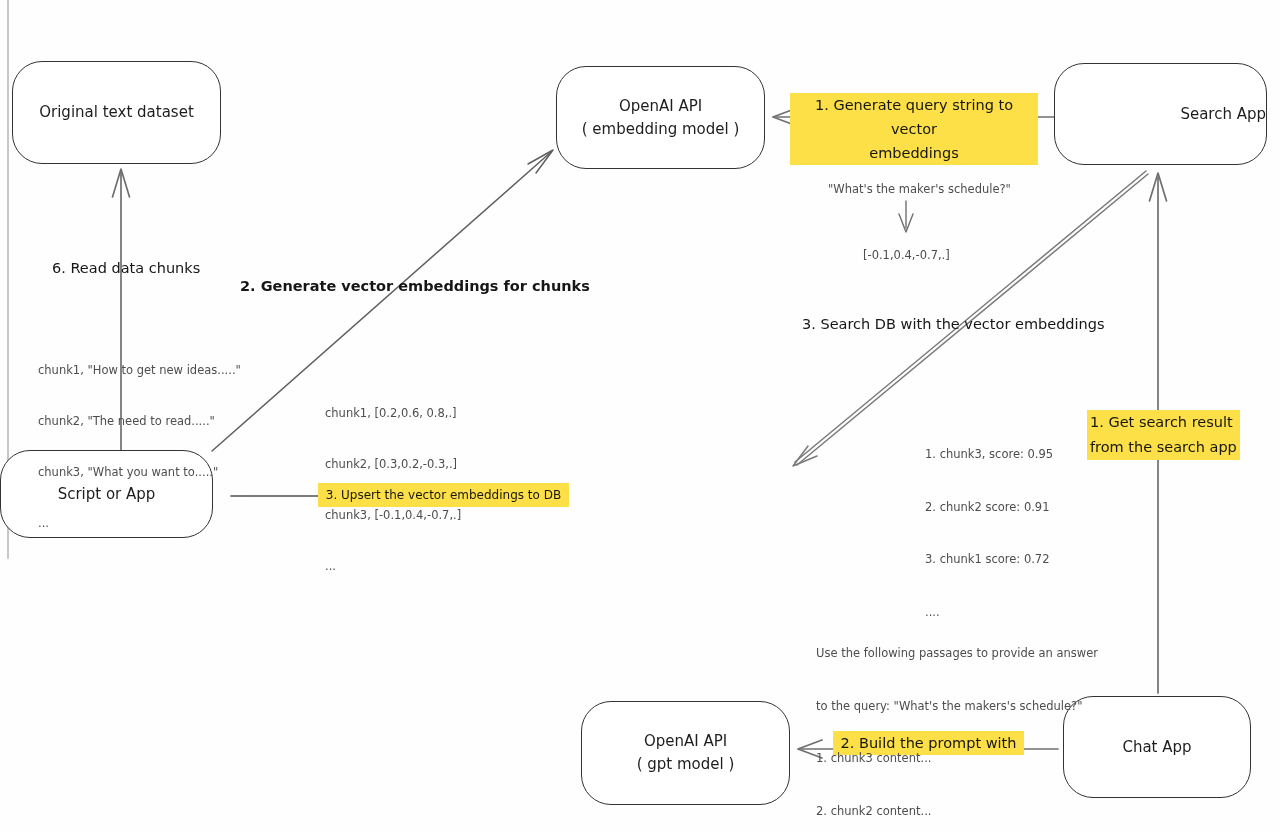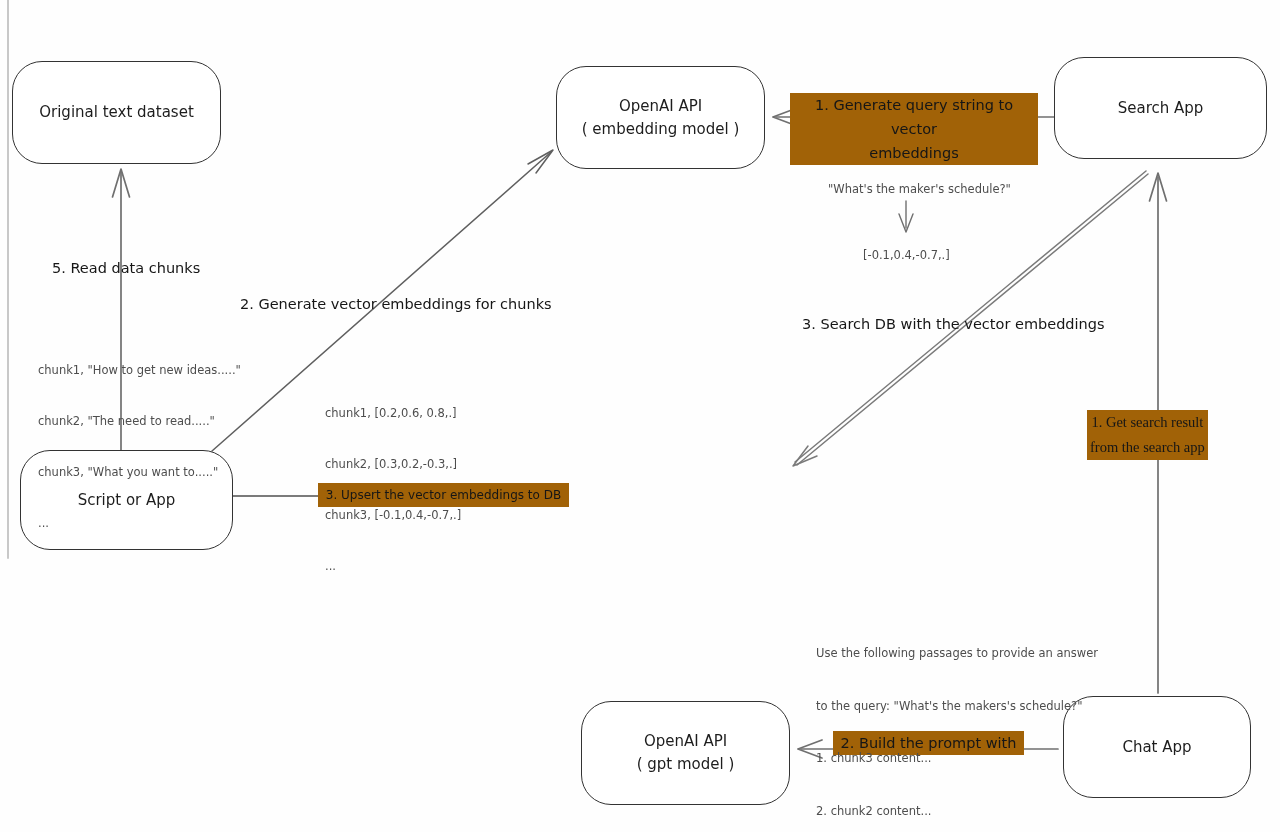--- a/index.html
+++ b/index.html
@@ -9,21 +9,21 @@
   }
   svg.wires{position:absolute;left:0;top:0;width:1280px;height:832px;}
   .node{
     position:absolute;background:#ffffff;border:1.6px solid #333333;border-radius:30px;
     display:flex;flex-direction:column;align-items:center;justify-content:center;
     font-size:15px;color:#1d1d1d;text-align:center;line-height:23px;box-sizing:border-box;
   }
   .elabel{
     position:absolute;font-size:14.5px;color:#161616;line-height:24px;text-align:center;
   }
-  .elabel.bg{background:#a16207;padding:0 3px;}
+  .elabel.bg{background:#fde047;padding:0 3px;}
   .ann{
     position:absolute;font-size:11.5px;color:#4d4d4d;line-height:17px;white-space:pre;text-align:left;
   }
 </style>
 </head>
 <body>
 
 <div id="canvas">
 
   <svg class="wires" viewBox="0 0 1280 832" fill="none" stroke-linecap="round">
@@ -74,52 +74,52 @@
 
   <div class="node" style="left:12px;top:61px;width:209px;height:103px;">
     <div>Original text dataset</div>
   </div>
 
   <div class="node" style="left:556px;top:66px;width:209px;height:103px;">
     <div>OpenAI API</div>
     <div>( embedding model )</div>
   </div>
 
-  <div class="node" style="left:1054px;top:57px;width:213px;height:102px;">
+  <div class="node" style="left:1054px;top:63px;width:213px;height:102px;align-items:flex-end;">
     <div>Search App</div>
   </div>
 
-  <div class="node" style="left:20px;top:450px;width:213px;height:100px;">
+  <div class="node" style="left:0;top:450px;width:213px;height:88px;">
     <div>Script or App</div>
   </div>
 
 
   <div class="node" style="left:581px;top:701px;width:209px;height:104px;">
     <div>OpenAI API</div>
     <div>( gpt model )</div>
   </div>
 
   <div class="node" style="left:1063px;top:696px;width:188px;height:102px;">
     <div>Chat App</div>
   </div>
 
-  <div class="elabel" style="left:52px;top:256px;">5. Read data chunks</div>
+  <div class="elabel" style="left:52px;top:256px;">6. Read data chunks</div>
 
-  <div class="elabel" style="left:240px;top:292px;">2. Generate vector embeddings for chunks</div>
+  <div class="elabel" style="left:240px;top:274px;font-weight:bold;">2. Generate vector embeddings for chunks</div>
 
   <div class="elabel bg" style="left:318px;top:483px;width:245px;font-size:12px;">3. Upsert the vector embeddings to DB</div>
 
   <div class="elabel bg" style="left:790px;top:93px;width:242px;">
     <div>1. Generate query string to vector</div>
     <div>embeddings</div>
   </div>
 
   <div class="elabel" style="left:802px;top:312px;">3. Search DB with the vector embeddings</div>
 
-  <div class="elabel bg" style="left:1087px;top:410px;text-align:center;line-height:25px;font-family:Liberation Serif, serif;">
+  <div class="elabel bg" style="left:1087px;top:410px;text-align:left;line-height:25px;">
     <div>1. Get search result</div>
     <div>from the search app</div>
   </div>
 
   <div class="elabel bg" style="left:833px;top:731px;width:185px;">
     <div>2. Build the prompt with</div>
   </div>
 
   <div class="ann" style="left:38px;top:328px;">
     <div>chunk1, "How to get new ideas....."</div>
@@ -132,20 +132,26 @@
     <div>chunk1, [0.2,0.6, 0.8,.]</div>
     <div>chunk2, [0.3,0.2,-0.3,.]</div>
     <div>chunk3, [-0.1,0.4,-0.7,.]</div>
     <div>...</div>
   </div>
 
   <div class="ann" style="left:828px;top:181px;">"What's the maker's schedule?"</div>
 
   <div class="ann" style="left:863px;top:247px;">[-0.1,0.4,-0.7,.]</div>
 
+  <div class="ann" style="left:925px;top:411px;line-height:17.5px;">
+    <div>1. chunk3, score: 0.95</div>
+    <div>2. chunk2 score: 0.91</div>
+    <div>3. chunk1 score: 0.72</div>
+    <div>....</div>
+  </div>
 
   <div class="ann" style="left:816px;top:610px;line-height:17.5px;">
     <div>Use the following passages to provide an answer</div>
     <div>to the query: "What's the makers's schedule?"</div>
     <div>1. chunk3 content...</div>
     <div>2. chunk2 content...</div>
   </div>
 
 </div>
 

